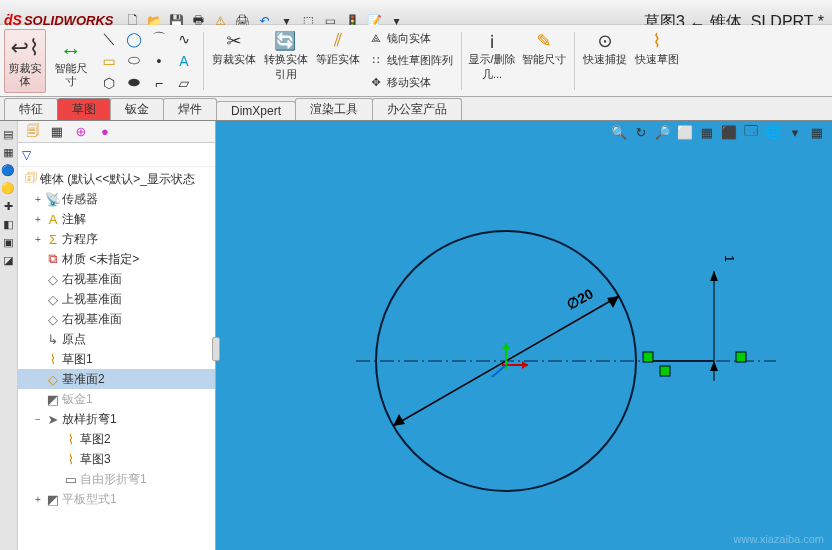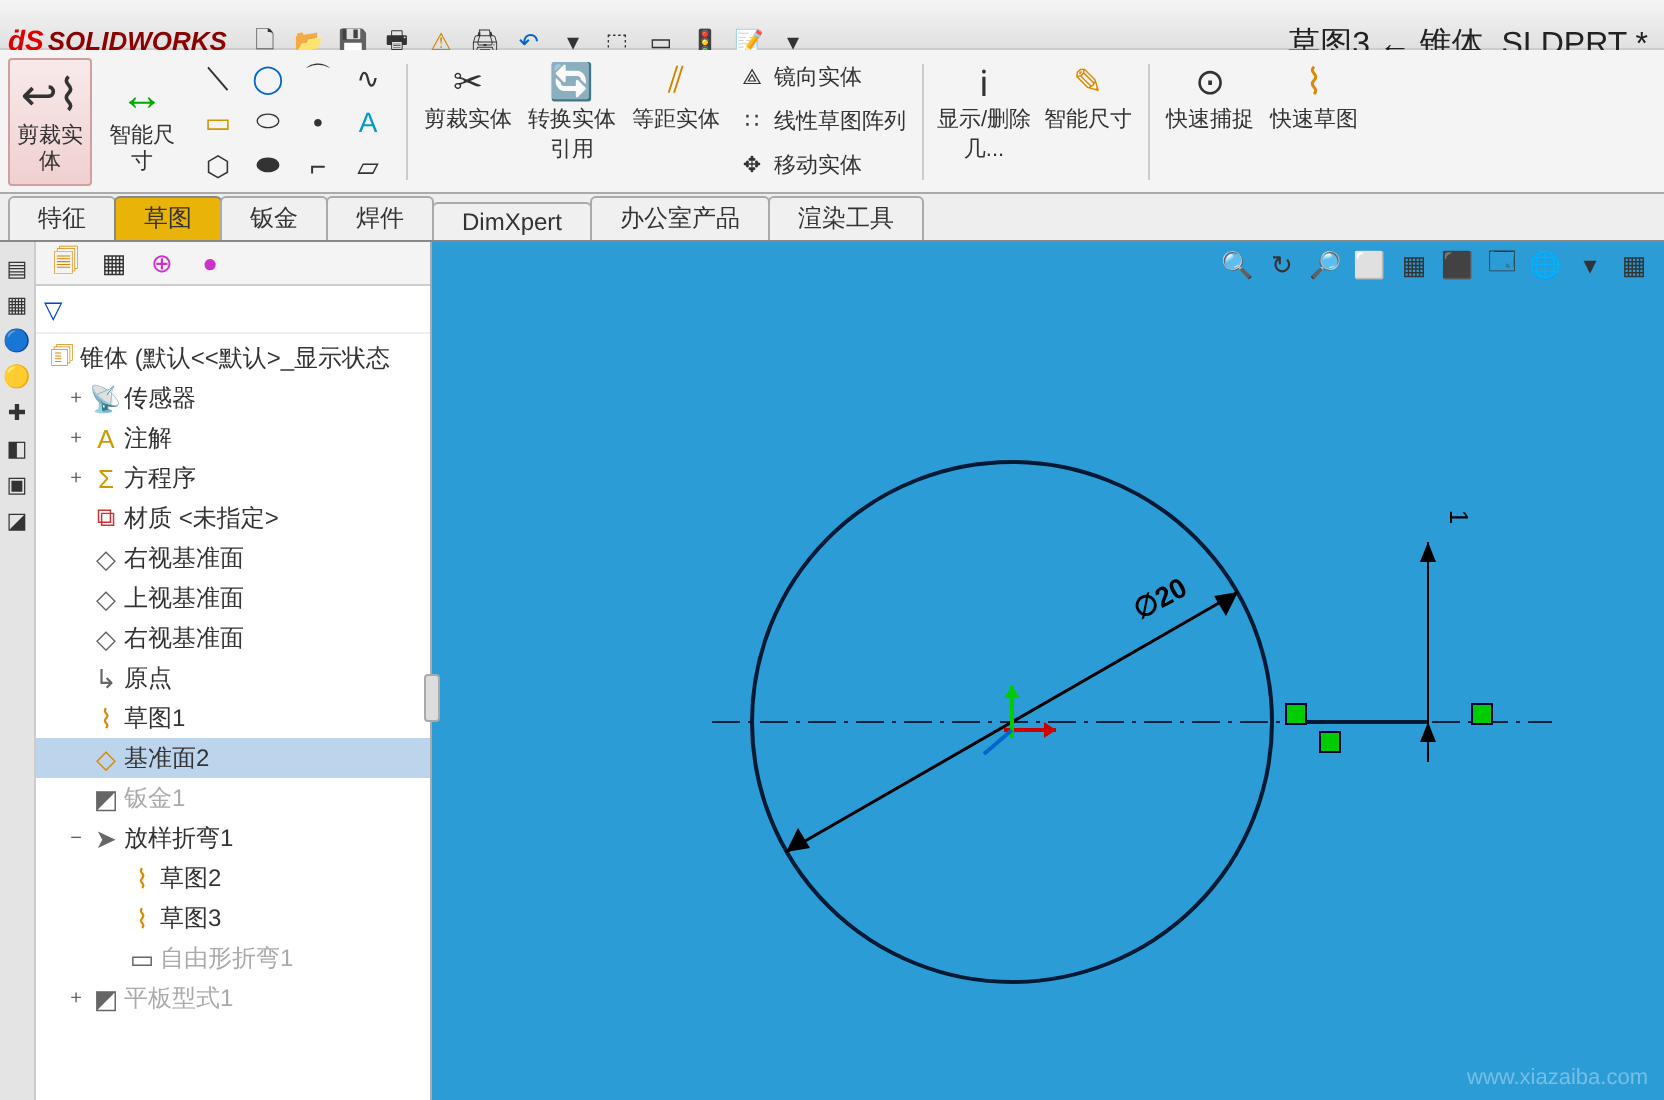--- a/index.html
+++ b/index.html
@@ -24,21 +24,21 @@
 .ricon { width: 22px; height: 20px; display: inline-flex; align-items: center; justify-content: center; cursor: pointer; font-size: 14px; }
 .rsep { width: 1px; background: #ccc; height: 58px; margin: 0 2px; }
 .rbtn-med { display: flex; flex-direction: column; align-items: center; width: 48px; height: 62px; font-size: 11px; text-align: center; cursor: pointer; }
 .rbtn-med .ico { font-size: 18px; height: 22px; display: flex; align-items: center; }
 .rtext-row { display: flex; align-items: center; gap: 3px; font-size: 11px; height: 20px; cursor: pointer; }
 .rtext-row .ic { width: 16px; display: inline-flex; justify-content: center; }
 
 
 .tabbar { height: 24px; background: #eee; display: flex; align-items: flex-end; border-bottom: 1px solid #888; padding-left: 4px; }
 .tab { padding: 2px 14px; font-size: 12px; border: 1px solid #aaa; border-bottom: none; background: #f0f0f0; cursor: pointer; margin-right: -1px; border-radius: 3px 3px 0 0; }
-.tab.active { background: #eab308; border-color: #888; }
+.tab.active { background: #ef4444; border-color: #888; }
 
 
 .main { display: flex; height: 432px; }
 .leftbar { width: 18px; background: #e4e4e4; display: flex; flex-direction: column; gap: 4px; padding-top: 6px; align-items: center; border-right: 1px solid #ccc; }
 .leftbar .lb { width: 14px; height: 14px; font-size: 11px; cursor: pointer; display: inline-flex; align-items: center; justify-content: center; }
 
 .tree-panel { width: 198px; background: #fff; border-right: 1px solid #aaa; display: flex; flex-direction: column; }
 .tree-tabs { height: 22px; display: flex; align-items: center; gap: 2px; padding: 2px 4px; border-bottom: 1px solid #ccc; background: #f4f4f4; }
 .tree-tabs .tt { width: 22px; height: 18px; display: inline-flex; align-items: center; justify-content: center; cursor: pointer; font-size: 13px; }
 .tree-filter { height: 24px; display: flex; align-items: center; padding: 0 4px; gap: 4px; border-bottom: 1px solid #eee; }
@@ -164,22 +164,22 @@
     <span>快速草图</span>
   </div>
 </div>
 
 <div class="tabbar">
   <div class="tab">特征</div>
   <div class="tab active">草图</div>
   <div class="tab">钣金</div>
   <div class="tab">焊件</div>
   <div class="tab">DimXpert</div>
+  <div class="tab">渲染工具</div>
   <div class="tab">办公室产品</div>
-  <div class="tab">渲染工具</div>
 </div>
 
 <div class="main">
   <div class="leftbar">
     <span class="lb">▤</span>
     <span class="lb">▦</span>
     <span class="lb">🔵</span>
     <span class="lb">🟡</span>
     <span class="lb">✚</span>
     <span class="lb">◧</span>

